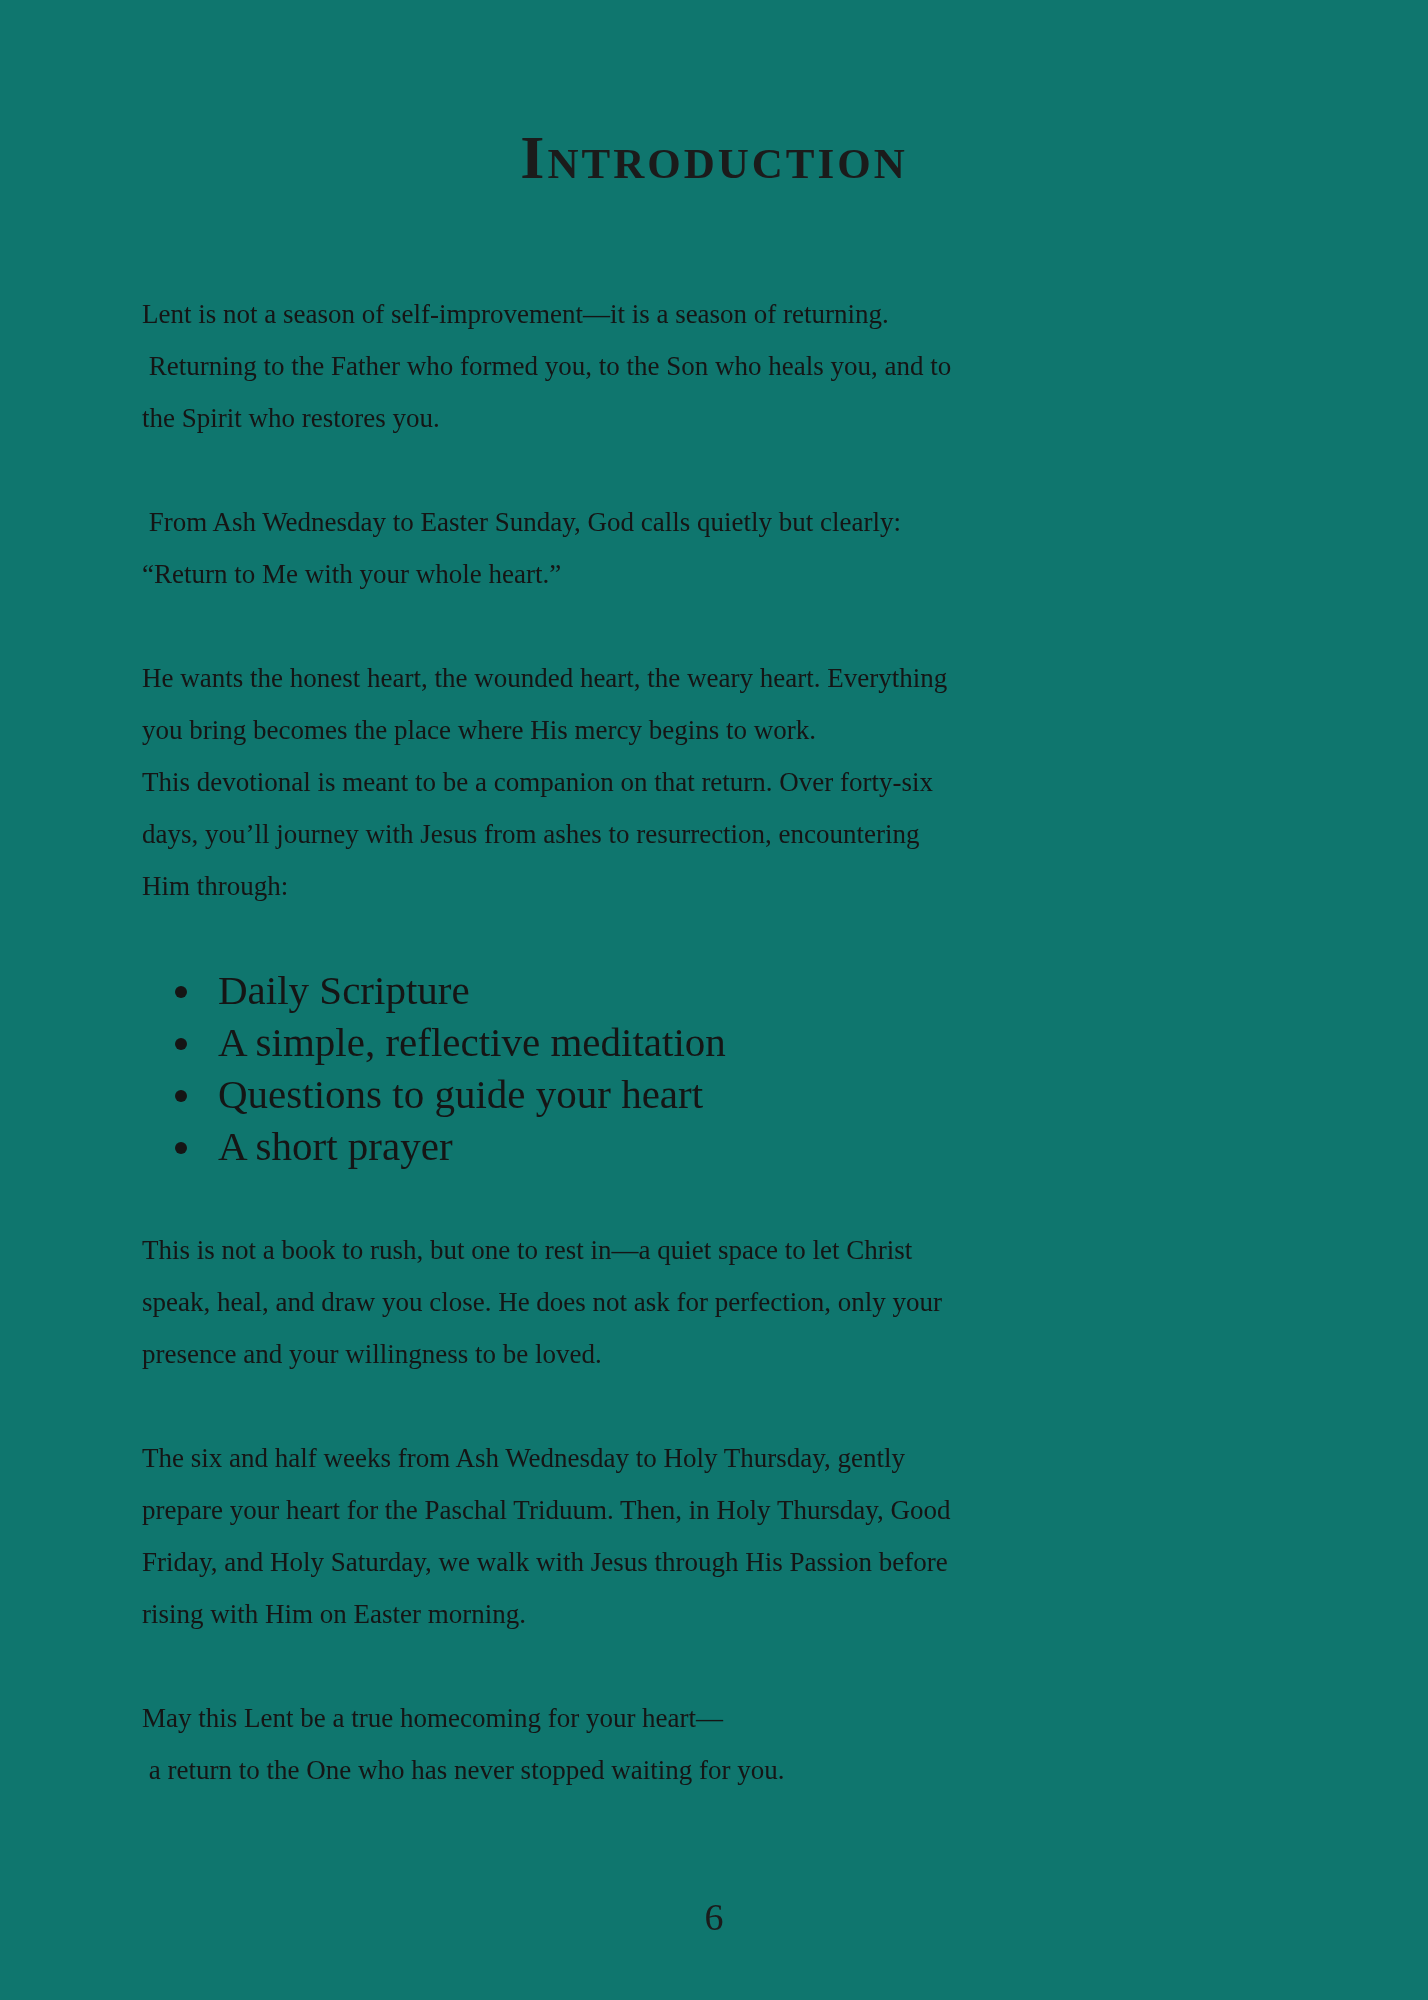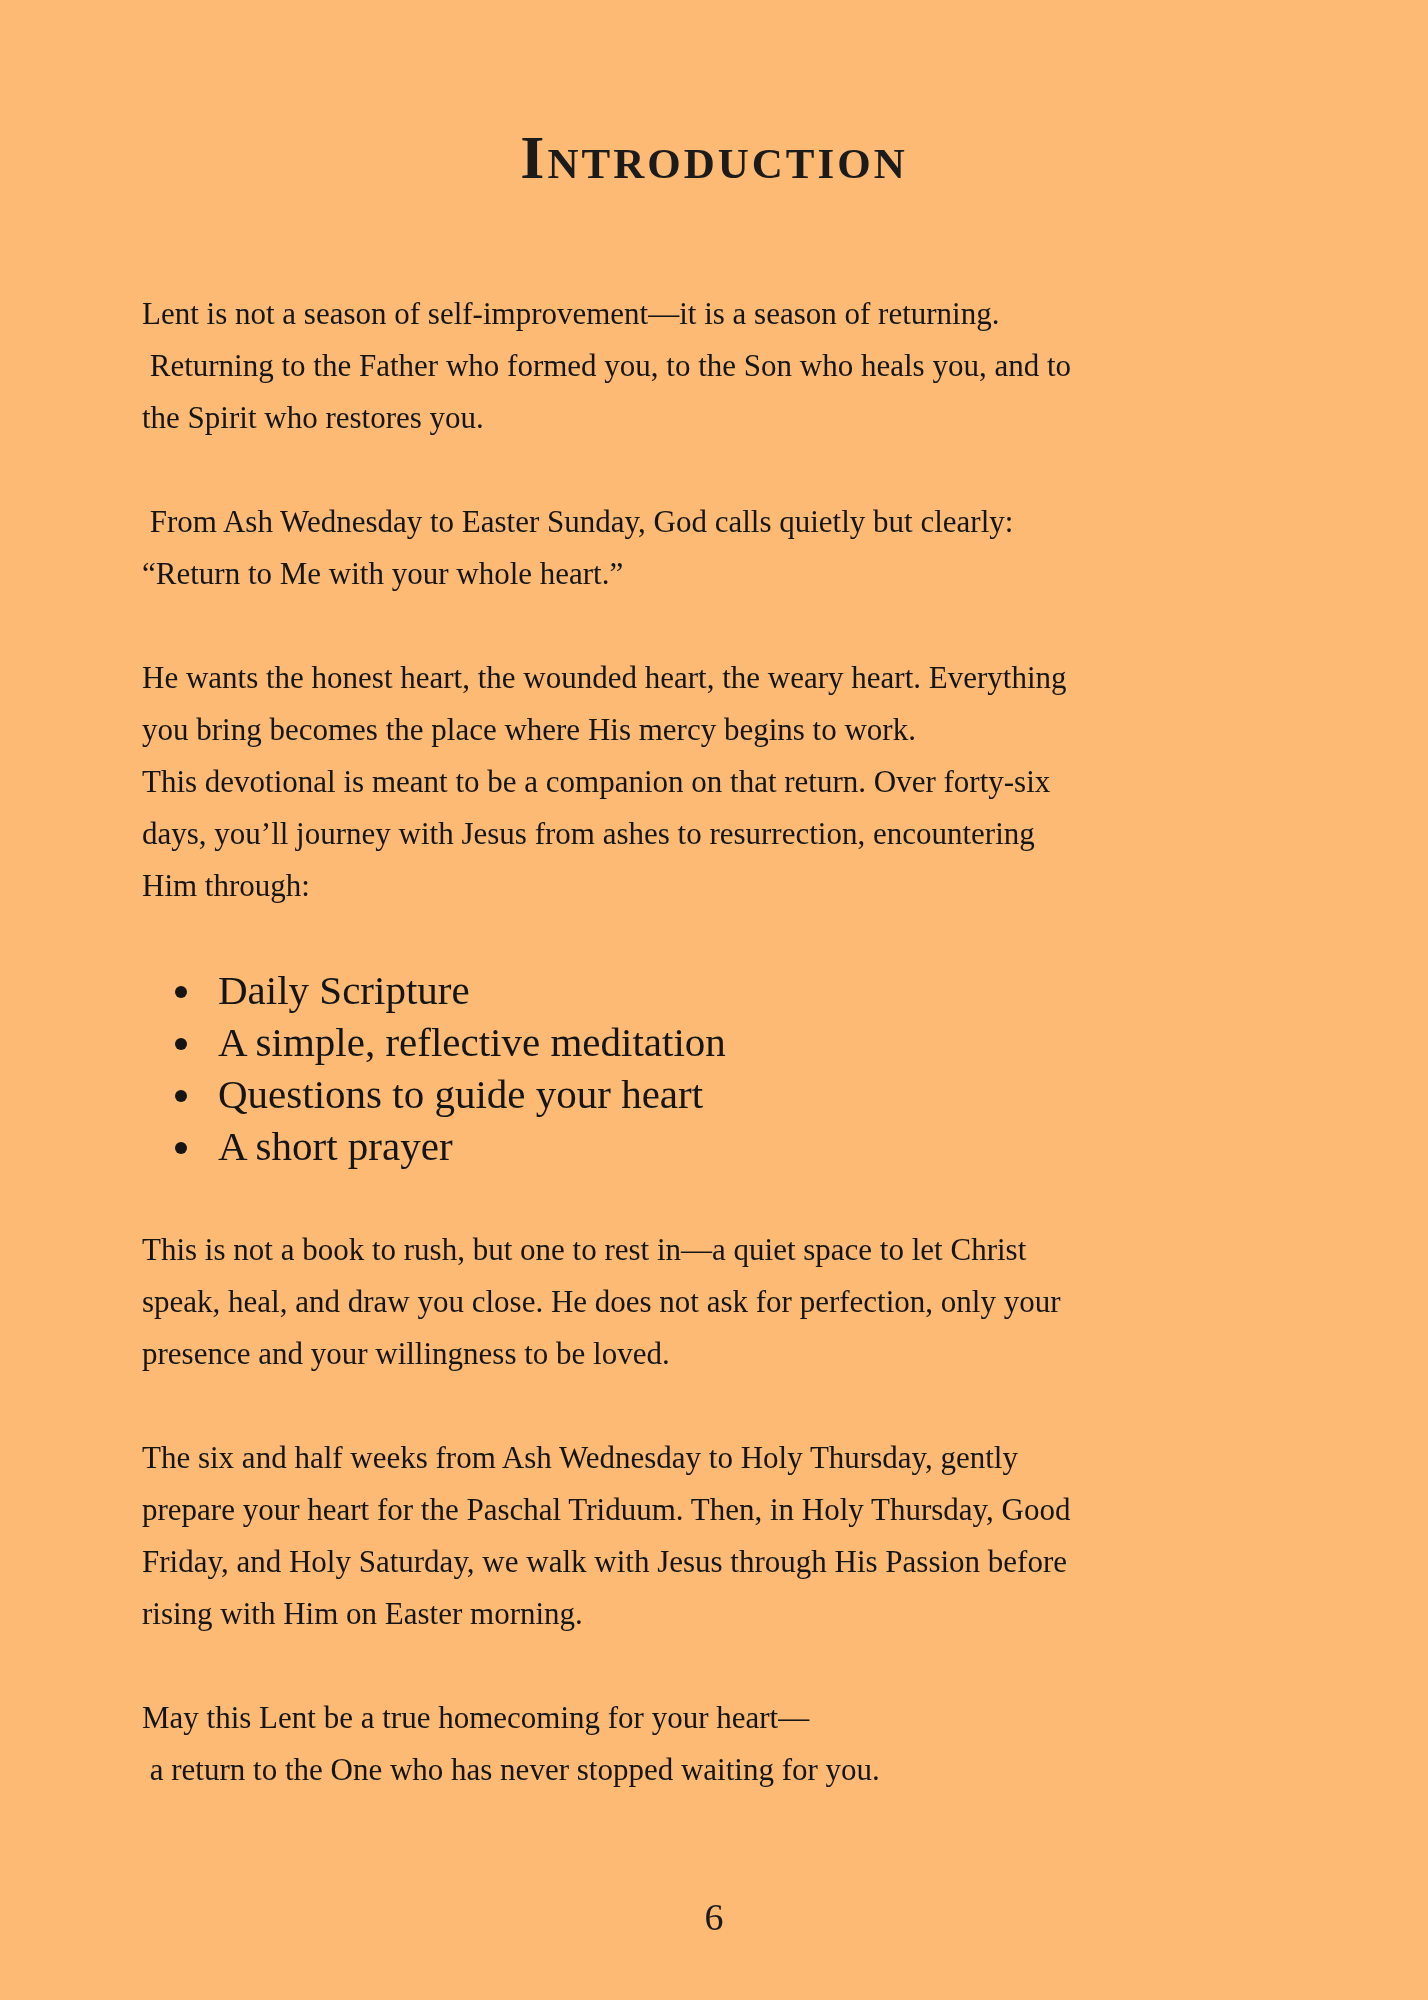--- a/index.html
+++ b/index.html
@@ -4,21 +4,21 @@
 <style>
   html, body {
     margin: 0;
     padding: 0;
     background: #ffffff;
   }
   .page {
     position: relative;
     width: 1428px;
     height: 2000px;
-    background: #fdba74;
+    background: #0f766e;
     box-sizing: border-box;
     padding-top: 126px;
     font-family: "Liberation Serif", "DejaVu Serif", serif;
     color: #151515;
     overflow: hidden;
   }
   .chapter-title {
     margin: 0;
     text-align: center;
     font-variant: small-caps;
@@ -27,21 +27,21 @@
     line-height: 62px;
     letter-spacing: 3px;
     color: #1b1b1b;
   }
   .content {
     margin: 100px 142px 0 142px;
     width: 1144px;
   }
   .content p {
     margin: 0 0 52px 0;
-    font-size: 31px;
+    font-size: 27px;
     line-height: 52px;
     white-space: pre-wrap;
   }
   .content p b {
     font-weight: 400;
   }
   .features-list {
     margin: 0 0 52px 0;
     padding: 0 0 0 64px;
     list-style-type: disc;

